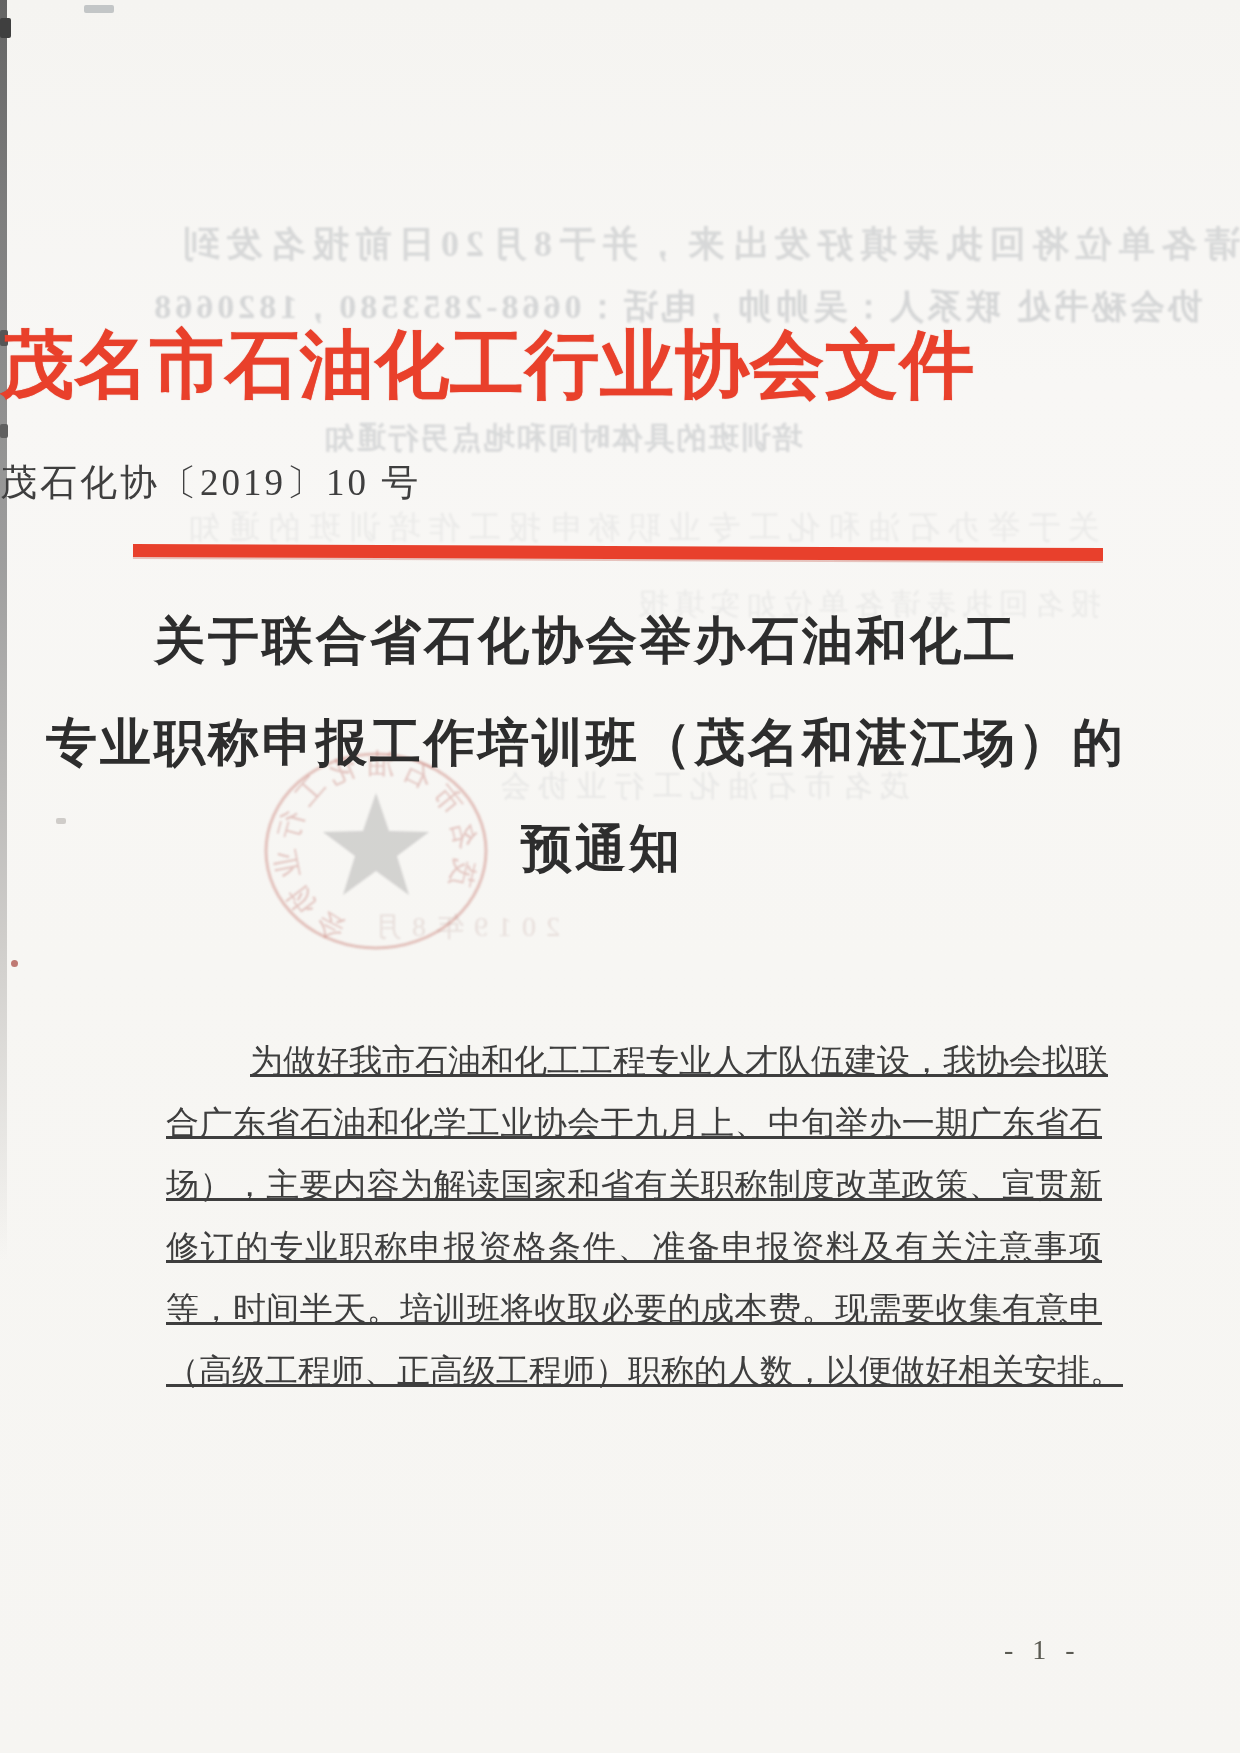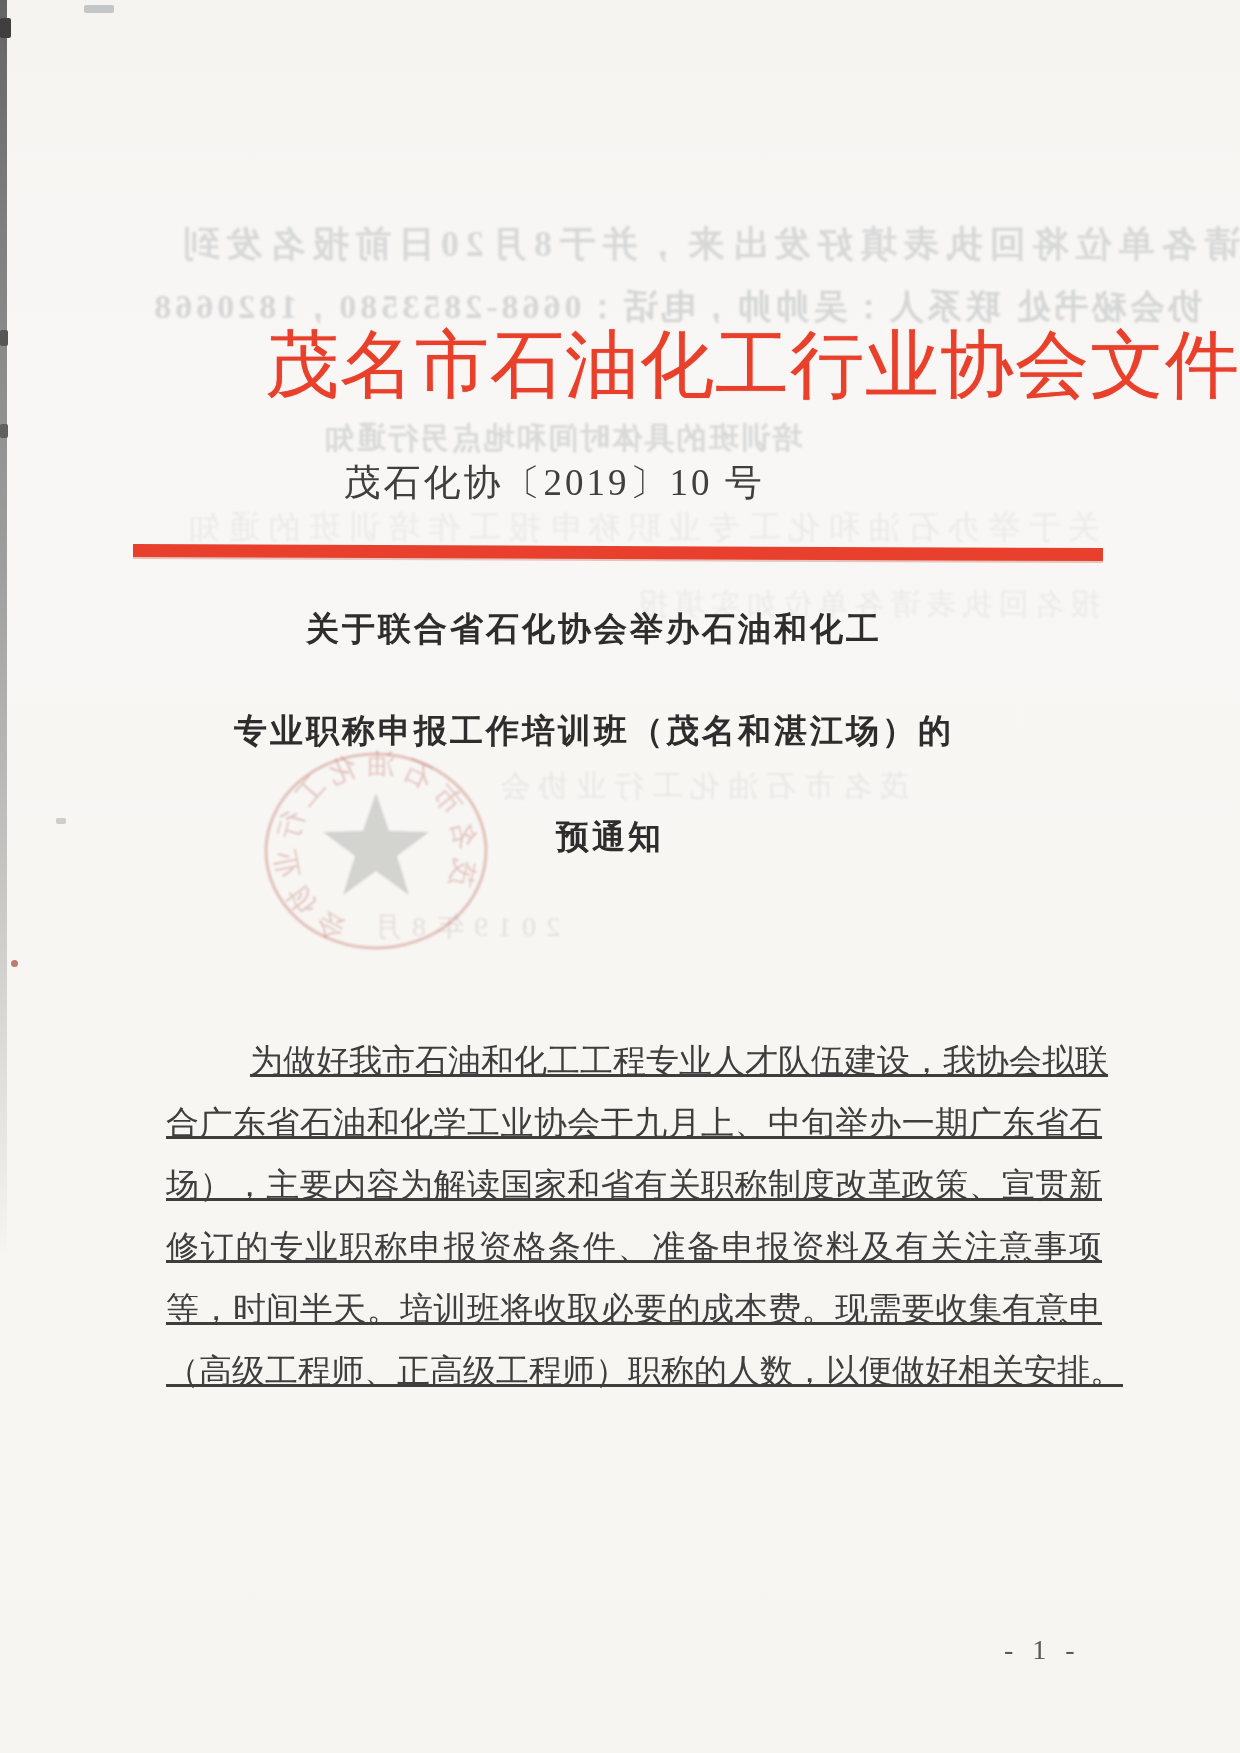--- a/index.html
+++ b/index.html
@@ -41,39 +41,39 @@
   .g0{left:0;top:220px;width:1072px;font-size:36px;font-weight:bold;letter-spacing:7px;opacity:.26;}
   .g1{left:38px;top:284px;width:1050px;font-size:34px;font-weight:bold;letter-spacing:4px;opacity:.28;}
   .g2{left:438px;top:418px;width:480px;font-size:30px;font-weight:bold;letter-spacing:2px;opacity:.26;}
   .g3{left:140px;top:506px;width:960px;font-size:32px;letter-spacing:8px;opacity:.10;}
   .g4{left:140px;top:584px;width:700px;font-size:30px;letter-spacing:6px;opacity:.10;}
   .g5{left:330px;top:766px;width:460px;font-size:30px;letter-spacing:8px;opacity:.12;}
   .g6{left:680px;top:908px;width:330px;font-size:28px;letter-spacing:10px;opacity:.22;color:#b08a86;}
   
   .org-title{
     position:absolute;left:0;top:316px;width:1240px;
-    text-align:right;
-    font-size:74px;font-weight:400;
+    text-align:left;
+    font-size:74px;font-weight:700;
     letter-spacing:1px;
     color:#e9402b;
     text-shadow:0 0 1px rgba(210,40,20,.6);
   }
   .doc-number{
     position:absolute;left:0;top:458px;width:1108px;
-    text-align:center;font-size:37px;color:#3f3f3f;letter-spacing:3px;
+    font-size:37px;color:#3f3f3f;letter-spacing:3px;
   }
   .red-rule{
     position:absolute;left:133px;top:546px;width:970px;height:13px;
     background:#e8402c;
     transform:rotate(0.25deg);
     box-shadow:0 2px 0 rgba(180,40,25,.25);
   }
   
-  .notice-title{position:absolute;left:12px;width:1164px;text-align:center;
-    font-size:33px;font-weight:bold;color:#2d2d2d;letter-spacing:3px;}
+  .notice-title{position:absolute;left:4px;width:1164px;text-align:center;
+    font-size:51px;font-weight:bold;color:#2d2d2d;letter-spacing:3px;}
   .t0{top:607px;}
   .t1{top:709px;}
   .t2{top:815px;transform:translateX(16px);}
   
   .seal{
     position:absolute;left:254px;top:746px;width:244px;height:218px;
     transform:scaleX(-1);
     filter:blur(1px);
     pointer-events:none;
   }

